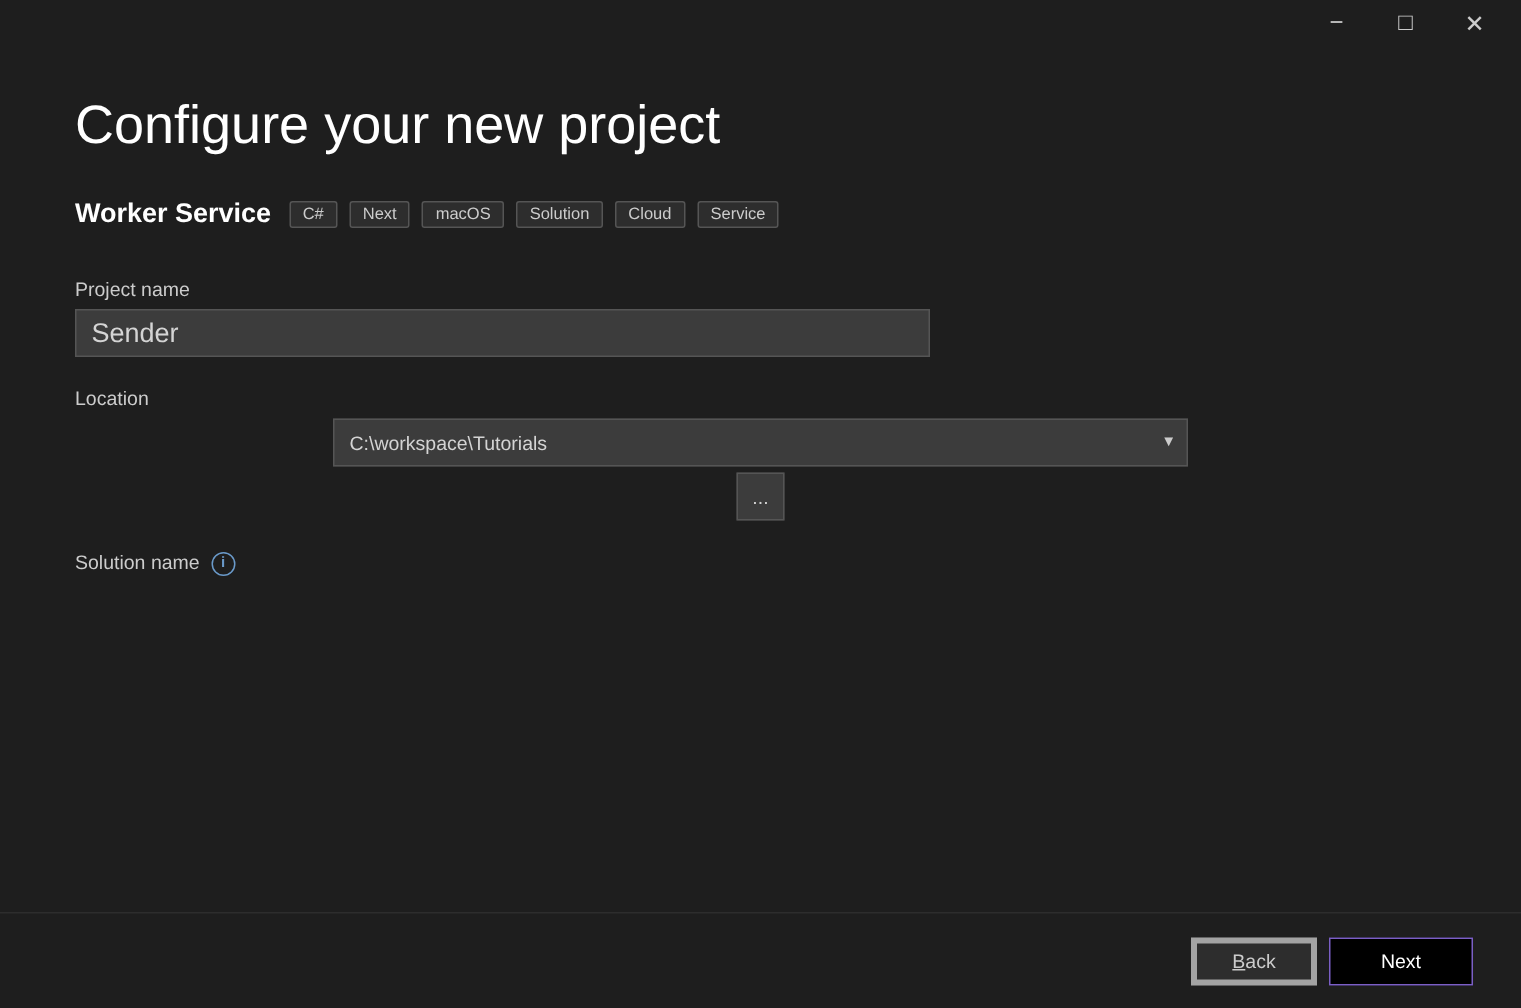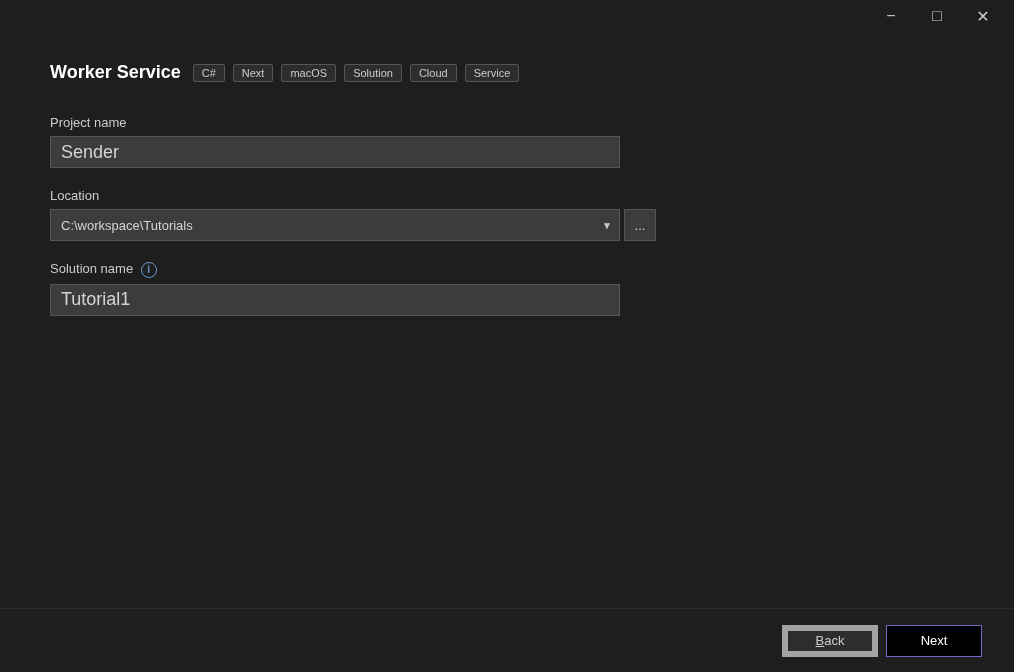--- a/index.html
+++ b/index.html
@@ -110,20 +110,21 @@
       color: #d4d4d4;
       font-size: 18px;
       padding: 0 10px;
       outline: none;
     }
 
     .location-row {
       display: flex;
       gap: 4px;
       align-items: center;
+      flex-direction: column;
     }
 
     .location-select-wrapper {
       position: relative;
       width: 570px;
     }
 
     .location-select {
       width: 100%;
       height: 32px;
@@ -191,24 +192,24 @@
       height: 64px;
       display: flex;
       align-items: center;
       justify-content: flex-end;
       padding: 0 32px;
       gap: 8px;
       border-top: 1px solid #2d2d2d;
     }
 
     .btn-back {
-      width: 96px;
+      width: 84px;
       height: 32px;
       background-color: #2d2d2d;
-      border: 6px solid #a3a3a3;
+      border: 4px solid #a3a3a3;
       color: #cccccc;
       font-size: 13px;
       cursor: pointer;
     }
 
     .btn-next {
       width: 96px;
       height: 32px;
       background-color: #000000;
       border: 1px solid #7b5fc5;
@@ -224,20 +225,21 @@
 </head>
 <body>
 
 <div class="title-bar">
   <button class="title-bar-btn">−</button>
   <button class="title-bar-btn">□</button>
   <button class="title-bar-btn close">✕</button>
 </div>
 
 <div class="content">
+  <h1 class="page-title">Configure your new project</h1>
 
   <div class="project-type-row">
     <span class="project-type-name">Worker Service</span>
     <span class="tag">C#</span>
     <span class="tag">Next</span>
     <span class="tag">macOS</span>
     <span class="tag">Solution</span>
     <span class="tag">Cloud</span>
     <span class="tag">Service</span>
   </div>
@@ -258,21 +260,20 @@
       </div>
       <button class="browse-btn">...</button>
     </div>
   </div>
 
   <div class="form-section">
     <label class="form-label">
       <span>Solution name</span>
       <span class="info-icon">i</span>
     </label>
-    <input class="form-input" type="text" value="Tutorial1" style="">
   </div>
 
 </div>
 
 <div class="bottom-bar">
   <button class="btn-back">
     <span class="underline">B</span>ack
   </button>
   <button class="btn-next">
     <span>Next</span>

